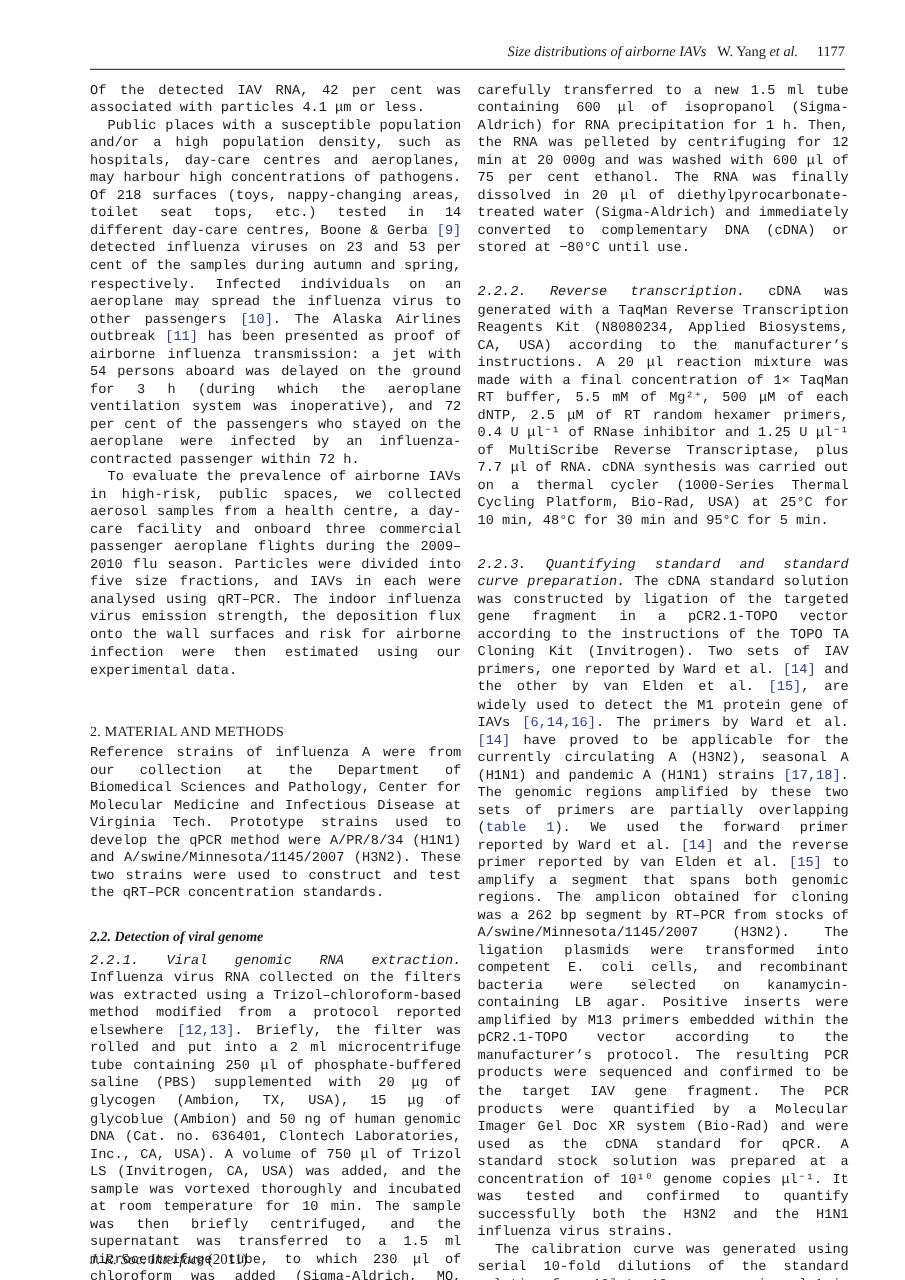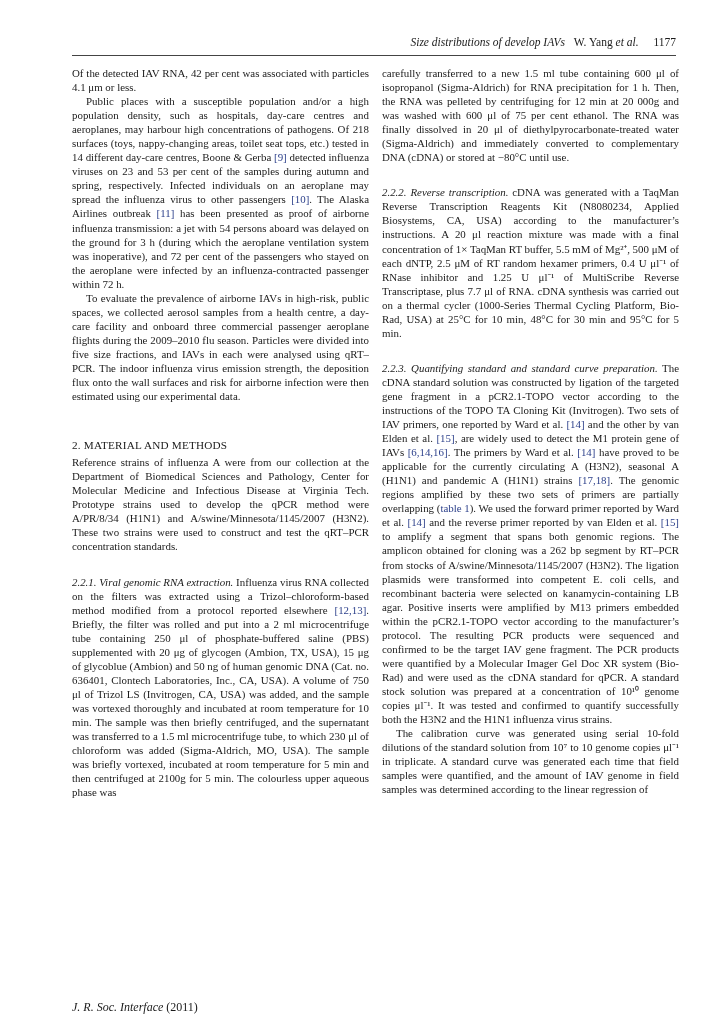--- a/index.html
+++ b/index.html
@@ -8,50 +8,51 @@
   .header { position: absolute; left: 72px; top: 36px; width: 604px; height: 19px;
             border-bottom: 1px solid #444; font-family: "Liberation Serif", serif;
             font-size: 11.5px; text-align: right; }
   .header .running { font-style: italic; margin-right: 6px; }
   .header .authors { margin-right: 12px; }
   .header .authors i { font-style: italic; }
   .col { position: absolute; top: 66px; width: 297px; font-family: "Liberation Serif", serif;
          font-size: 10.9px; line-height: 14.05px; text-align: justify; hyphens: none; }
   .col.left { left: 72px; }
   .col.right { left: 382px; }
-  .col p { margin: 0; }
+  .col p { margin: 0; font-family: Liberation Mono, monospace; }
   .col p.ind { text-indent: 14px; }
   .col .gap { height: 14px; }
   .col .gap2 { height: 21px; }
   .h1 { font-weight: normal; font-size: 11.2px; letter-spacing: 0.2px; margin: 0 0 3px 0; }
   .h2 { font-weight: bold; font-style: italic; font-size: 11.2px; margin: 0 0 5px 0; }
   .sub { font-style: italic; }
   .cite { color: #2b3f8a; }
   .footer { position: absolute; left: 72px; top: 1000px; font-family: "Liberation Serif", serif;
             font-size: 12px; }
   .footer i { font-style: italic; }
 </style>
 </head>
 <body>
 
 <div class="header">
-  <span class="running">Size distributions of develop IAVs</span>
+  <span class="running">Size distributions of airborne IAVs</span>
   <span class="authors"><span>W. Yang </span><i>et al.</i></span>
   <span>1177</span>
 </div>
 
 <div class="col left">
   <p>Of the detected IAV RNA, 42 per cent was associated with particles 4.1 μm or less.</p>
   <p class="ind"><span>Public places with a susceptible population and/or a high population density, such as hospitals, day-care centres and aeroplanes, may harbour high concentrations of pathogens. Of 218 surfaces (toys, nappy-changing areas, toilet seat tops, etc.) tested in 14 different day-care centres, Boone &amp; Gerba </span><a class="cite">[9]</a><span> detected influenza viruses on 23 and 53 per cent of the samples during autumn and spring, respectively. Infected individuals on an aeroplane may spread the influenza virus to other passengers </span><a class="cite">[10]</a><span>. The Alaska Airlines outbreak </span><a class="cite">[11]</a><span> has been presented as proof of airborne influenza transmission: a jet with 54 persons aboard was delayed on the ground for 3 h (during which the aeroplane ventilation system was inoperative), and 72 per cent of the passengers who stayed on the aeroplane were infected by an influenza-contracted passenger within 72 h.</span></p>
   <p class="ind">To evaluate the prevalence of airborne IAVs in high-risk, public spaces, we collected aerosol samples from a health centre, a day-care facility and onboard three commercial passenger aeroplane flights during the 2009–2010 flu season. Particles were divided into five size fractions, and IAVs in each were analysed using qRT–PCR. The indoor influenza virus emission strength, the deposition flux onto the wall surfaces and risk for airborne infection were then estimated using our experimental data.</p>
   <div class="gap2"></div>
   <div class="gap"></div>
   <div class="h1">2. MATERIAL AND METHODS</div>
   <p>Reference strains of influenza A were from our collection at the Department of Biomedical Sciences and Pathology, Center for Molecular Medicine and Infectious Disease at Virginia Tech. Prototype strains used to develop the qPCR method were A/PR/8/34 (H1N1) and A/swine/Minnesota/1145/2007 (H3N2). These two strains were used to construct and test the qRT–PCR concentration standards.</p>
   <div class="gap2"></div>
+  <div class="h2">2.2. Detection of viral genome</div>
   <p><span class="sub">2.2.1. Viral genomic RNA extraction.</span><span> Influenza virus RNA collected on the filters was extracted using a Trizol–chloroform-based method modified from a protocol reported elsewhere </span><a class="cite">[12,13]</a><span>. Briefly, the filter was rolled and put into a 2 ml microcentrifuge tube containing 250 μl of phosphate-buffered saline (PBS) supplemented with 20 μg of glycogen (Ambion, TX, USA), 15 μg of glycoblue (Ambion) and 50 ng of human genomic DNA (Cat. no. 636401, Clontech Laboratories, Inc., CA, USA). A volume of 750 μl of Trizol LS (Invitrogen, CA, USA) was added, and the sample was vortexed thoroughly and incubated at room temperature for 10 min. The sample was then briefly centrifuged, and the supernatant was transferred to a 1.5 ml microcentrifuge tube, to which 230 μl of chloroform was added (Sigma-Aldrich, MO, USA). The sample was briefly vortexed, incubated at room temperature for 5 min and then centrifuged at 2100g for 5 min. The colourless upper aqueous phase was</span></p>
 </div>
 
 <div class="col right">
   <p>carefully transferred to a new 1.5 ml tube containing 600 μl of isopropanol (Sigma-Aldrich) for RNA precipitation for 1 h. Then, the RNA was pelleted by centrifuging for 12 min at 20 000g and was washed with 600 μl of 75 per cent ethanol. The RNA was finally dissolved in 20 μl of diethylpyrocarbonate-treated water (Sigma-Aldrich) and immediately converted to complementary DNA (cDNA) or stored at −80°C until use.</p>
   <div class="gap2"></div>
   <p><span class="sub">2.2.2. Reverse transcription.</span><span> cDNA was generated with a TaqMan Reverse Transcription Reagents Kit (N8080234, Applied Biosystems, CA, USA) according to the manufacturer’s instructions. A 20 μl reaction mixture was made with a final concentration of 1× TaqMan RT buffer, 5.5 mM of Mg²⁺, 500 μM of each dNTP, 2.5 μM of RT random hexamer primers, 0.4 U μl⁻¹ of RNase inhibitor and 1.25 U μl⁻¹ of MultiScribe Reverse Transcriptase, plus 7.7 μl of RNA. cDNA synthesis was carried out on a thermal cycler (1000-Series Thermal Cycling Platform, Bio-Rad, USA) at 25°C for 10 min, 48°C for 30 min and 95°C for 5 min.</span></p>
   <div class="gap2"></div>
   <p><span class="sub">2.2.3. Quantifying standard and standard curve preparation.</span><span> The cDNA standard solution was constructed by ligation of the targeted gene fragment in a pCR2.1-TOPO vector according to the instructions of the TOPO TA Cloning Kit (Invitrogen). Two sets of IAV primers, one reported by Ward et al. </span><a class="cite">[14]</a><span> and the other by van Elden et al. </span><a class="cite">[15]</a><span>, are widely used to detect the M1 protein gene of IAVs </span><a class="cite">[6,14,16]</a><span>. The primers by Ward et al. </span><a class="cite">[14]</a><span> have proved to be applicable for the currently circulating A (H3N2), seasonal A (H1N1) and pandemic A (H1N1) strains </span><a class="cite">[17,18]</a><span>. The genomic regions amplified by these two sets of primers are partially overlapping (</span><a class="cite">table 1</a><span>). We used the forward primer reported by Ward et al. </span><a class="cite">[14]</a><span> and the reverse primer reported by van Elden et al. </span><a class="cite">[15]</a><span> to amplify a segment that spans both genomic regions. The amplicon obtained for cloning was a 262 bp segment by RT–PCR from stocks of A/swine/Minnesota/1145/2007 (H3N2). The ligation plasmids were transformed into competent E. coli cells, and recombinant bacteria were selected on kanamycin-containing LB agar. Positive inserts were amplified by M13 primers embedded within the pCR2.1-TOPO vector according to the manufacturer’s protocol. The resulting PCR products were sequenced and confirmed to be the target IAV gene fragment. The PCR products were quantified by a Molecular Imager Gel Doc XR system (Bio-Rad) and were used as the cDNA standard for qPCR. A standard stock solution was prepared at a concentration of 10¹⁰ genome copies μl⁻¹. It was tested and confirmed to quantify successfully both the H3N2 and the H1N1 influenza virus strains.</span></p>
   <p class="ind">The calibration curve was generated using serial 10-fold dilutions of the standard solution from 10⁷ to 10 genome copies μl⁻¹ in triplicate. A standard curve was generated each time that field samples were quantified, and the amount of IAV genome in field samples was determined according to the linear regression of</p>

